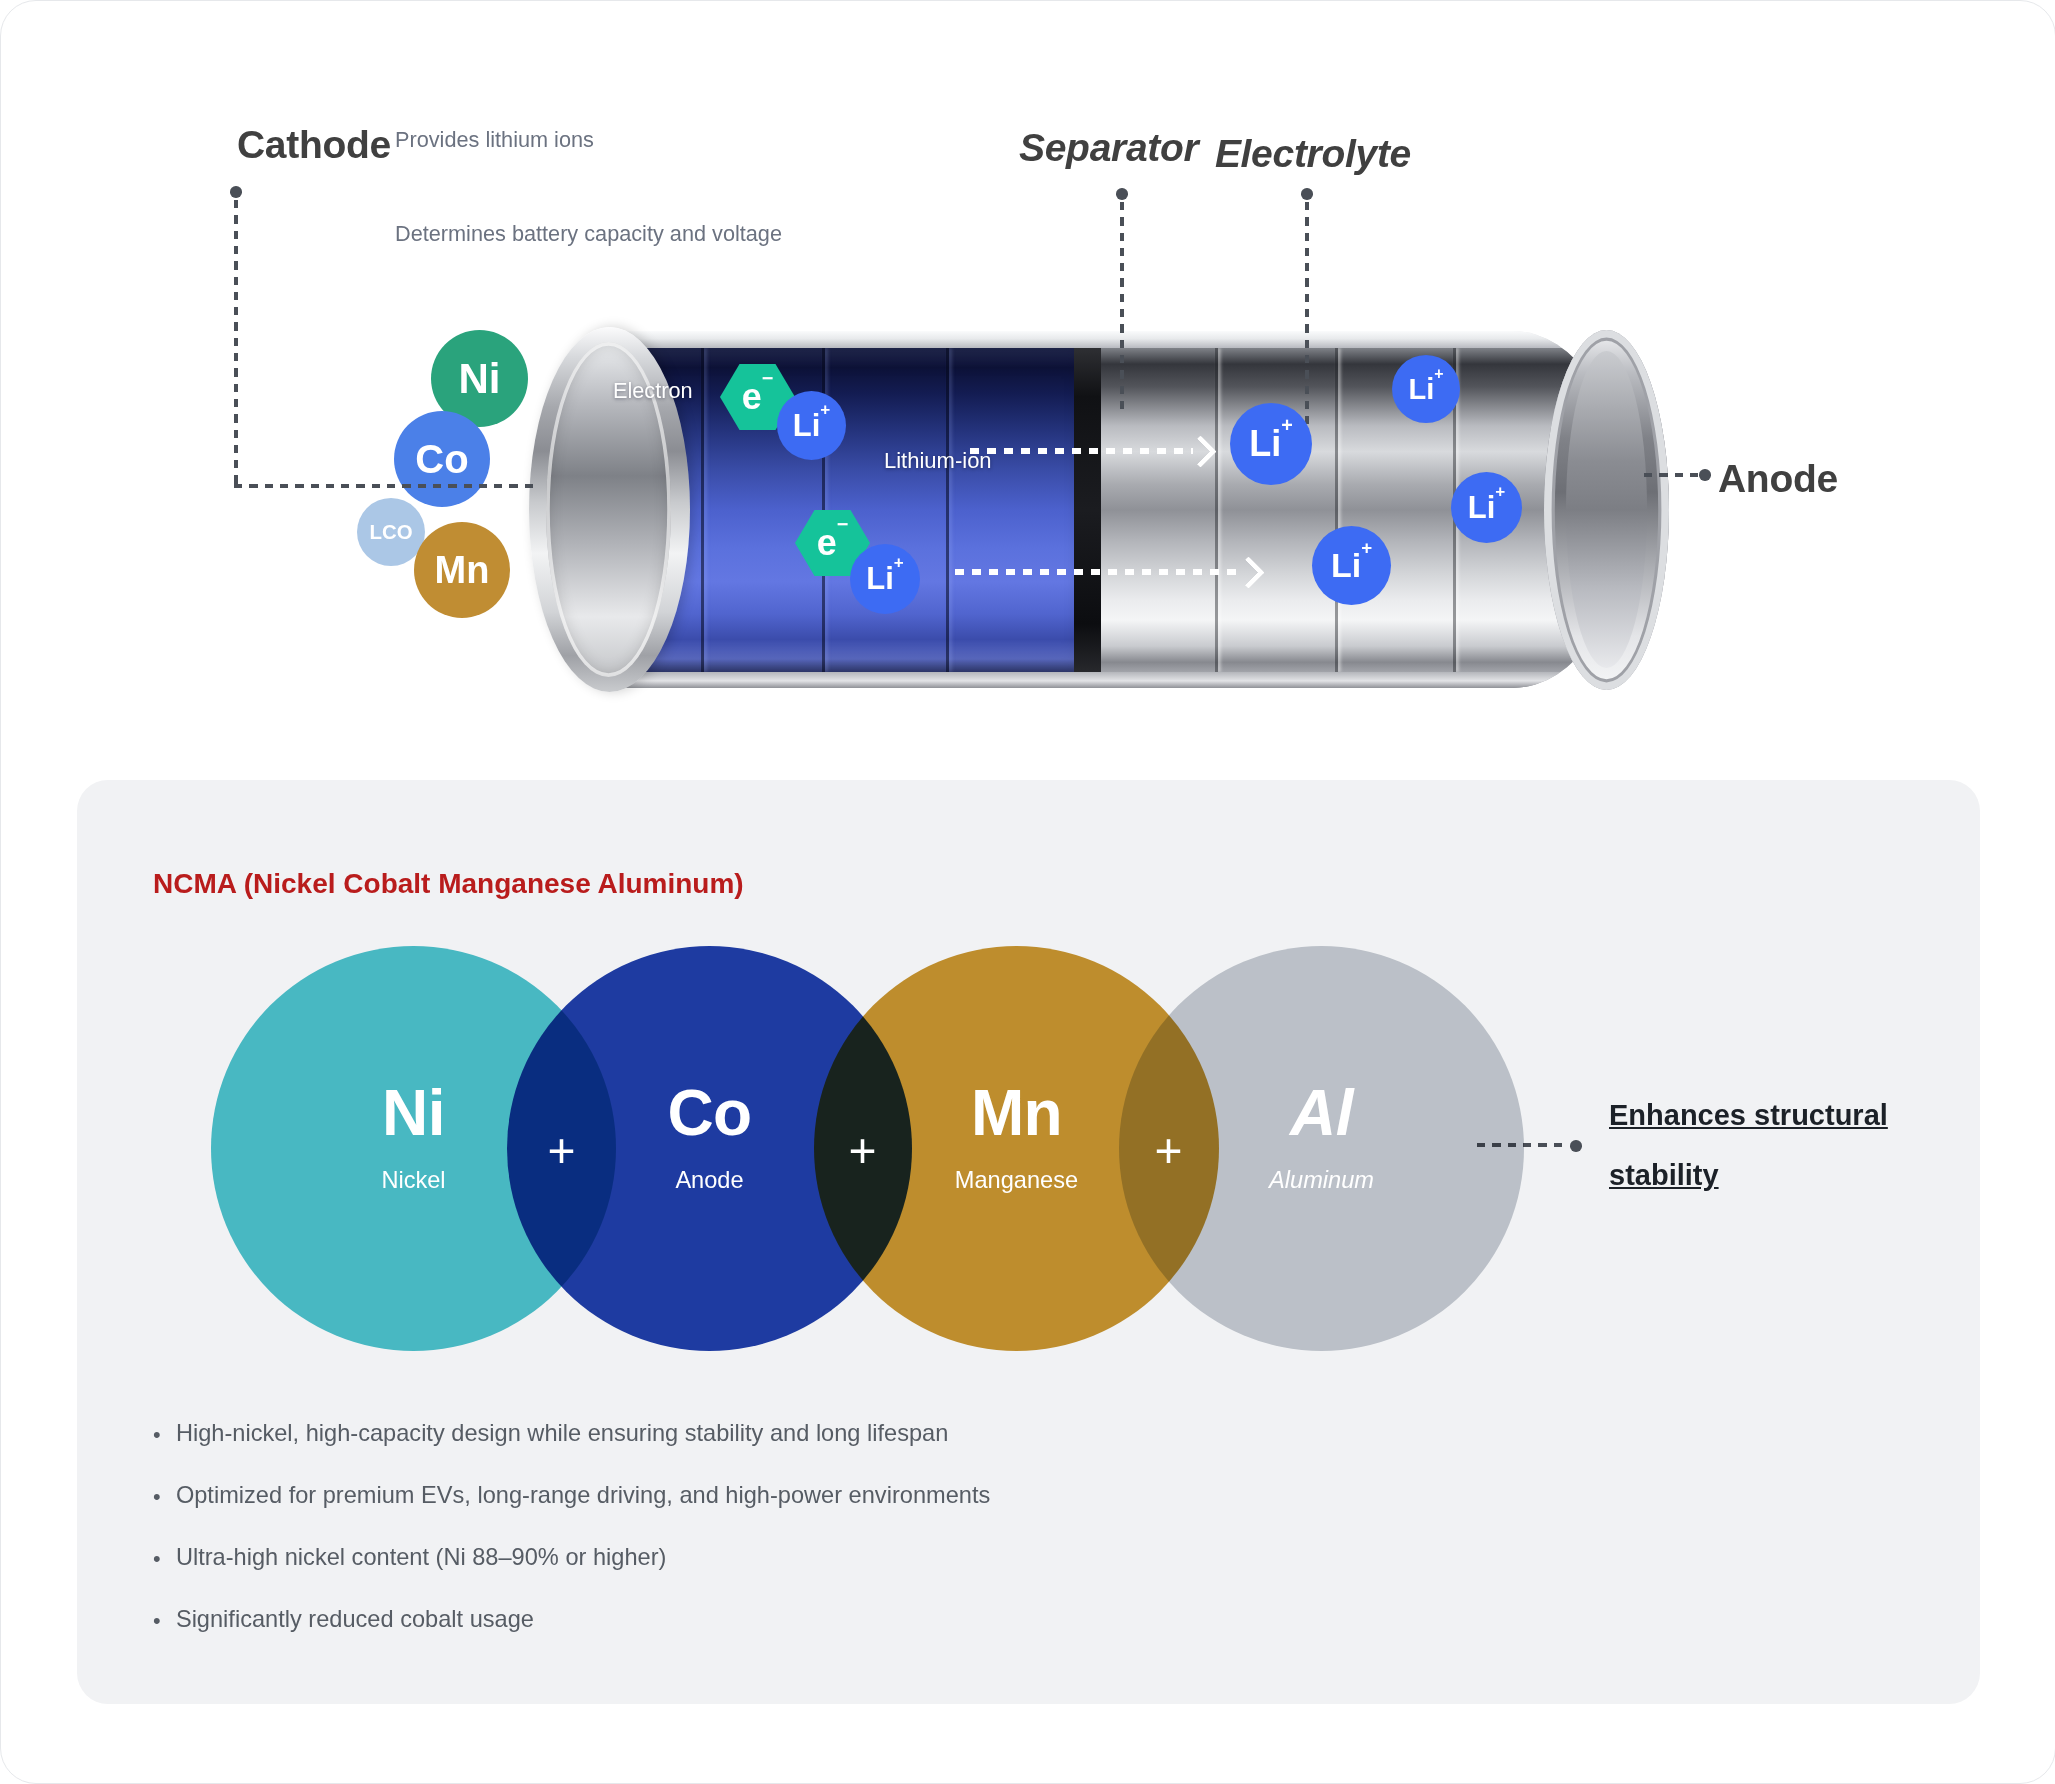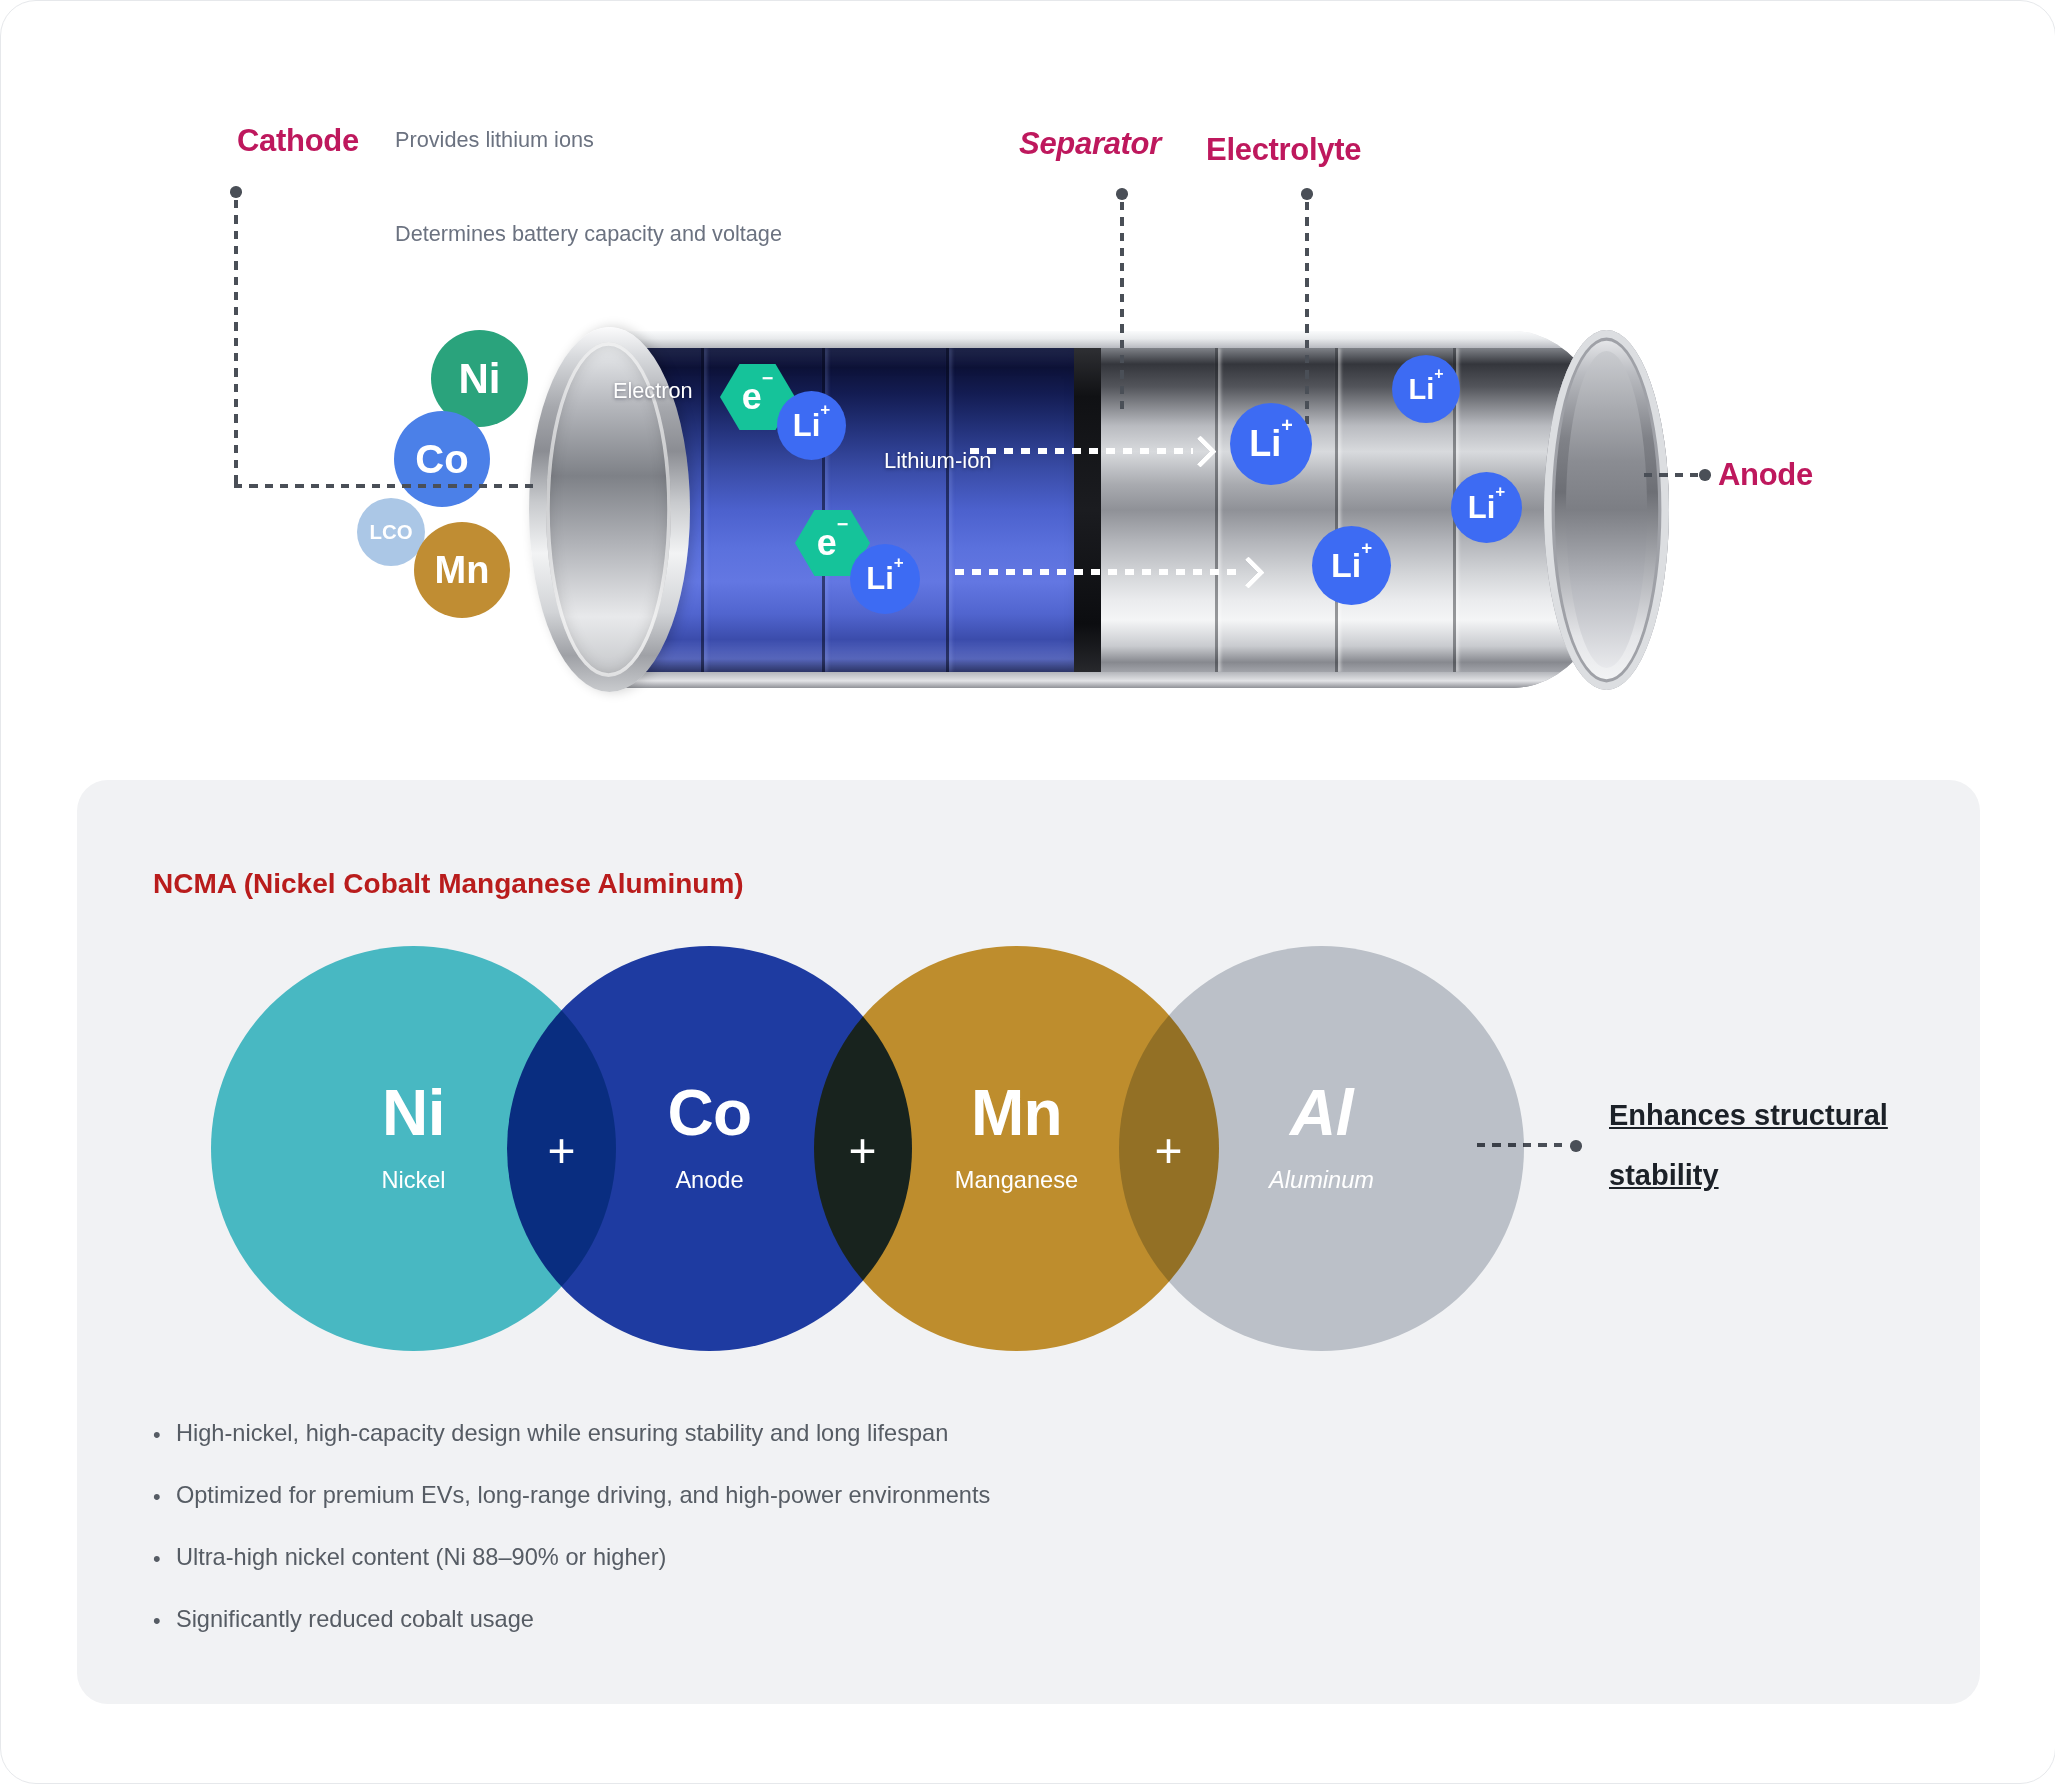--- a/index.html
+++ b/index.html
@@ -3,21 +3,21 @@
 <meta charset="utf-8">
 <style>
   * { margin:0; padding:0; box-sizing:border-box; }
   html,body { background:#ffffff; }
   body { font-family:"Liberation Sans", sans-serif; }
   .page { position:relative; width:2056px; height:1784px; background:#ffffff;
           border:1.9px solid #e6e8eb; border-radius:36px; overflow:hidden; }
   .abs { position:absolute; }
 
   
-  .co-title { font-size:31px; font-weight:700; color:#be185d; letter-spacing:-0.3px; }
+  .co-title { font-size:39px; font-weight:700; color:#404040; letter-spacing:-0.3px; }
   .co-sub   { font-size:21.7px; color:#6b7280; }
 
   
   .dashH { height:3.8px; background:repeating-linear-gradient(90deg,#4a4f57 0 8.3px,transparent 8.3px 15.3px); }
   .dashV { width:3.8px;  background:repeating-linear-gradient(180deg,#4a4f57 0 8.3px,transparent 8.3px 15.3px); }
   .cdot  { width:11.5px; height:11.5px; border-radius:50%; background:#4a4f57; }
 
   
   .mat { border-radius:50%; color:#fff; font-weight:700; display:flex; align-items:center; justify-content:center; }
   .mat-ni  { left:430px; top:329px; width:97px; height:97px; background:#2aa37c; font-size:42px; z-index:6; }
@@ -97,21 +97,21 @@
   <div class="abs co-sub" style="left:394px; top:126px;">Provides lithium ions</div>
   <div class="abs co-sub" style="left:394px; top:172px;margin-top:48px;">Determines battery capacity and voltage</div>
   <div class="abs cdot" style="left:229px; top:185px;"></div>
   <div class="abs dashV" style="left:233px; top:199px; height:287px; z-index:8;"></div>
   <div class="abs dashH" style="left:233px; top:483px; width:305px; z-index:8;"></div>
 
   <div class="abs co-title" style="left:1018px; top:125px; width:205px; font-style:italic;">Separator</div>
   <div class="abs cdot" style="left:1115px; top:187px;"></div>
   <div class="abs dashV" style="left:1119px; top:201px; height:210px; z-index:8;"></div>
 
-  <div class="abs co-title" style="left:1205px; top:131px; width:205px; text-align:left;">Electrolyte</div>
+  <div class="abs co-title" style="left:1205px; top:131px; width:205px; text-align:right;font-style:italic;">Electrolyte</div>
   <div class="abs cdot" style="left:1300px; top:187px;"></div>
   <div class="abs dashV" style="left:1304px; top:201px; height:240px; z-index:8;"></div>
 
   <div class="abs dashH" style="left:1643px; top:472px; width:55px; z-index:8;"></div>
   <div class="abs cdot" style="left:1698px; top:468px;"></div>
   <div class="abs co-title" style="left:1717px; top:456px;">Anode</div>
 
   <div class="abs mat mat-ni">
       <span>Ni</span>
     </div>

